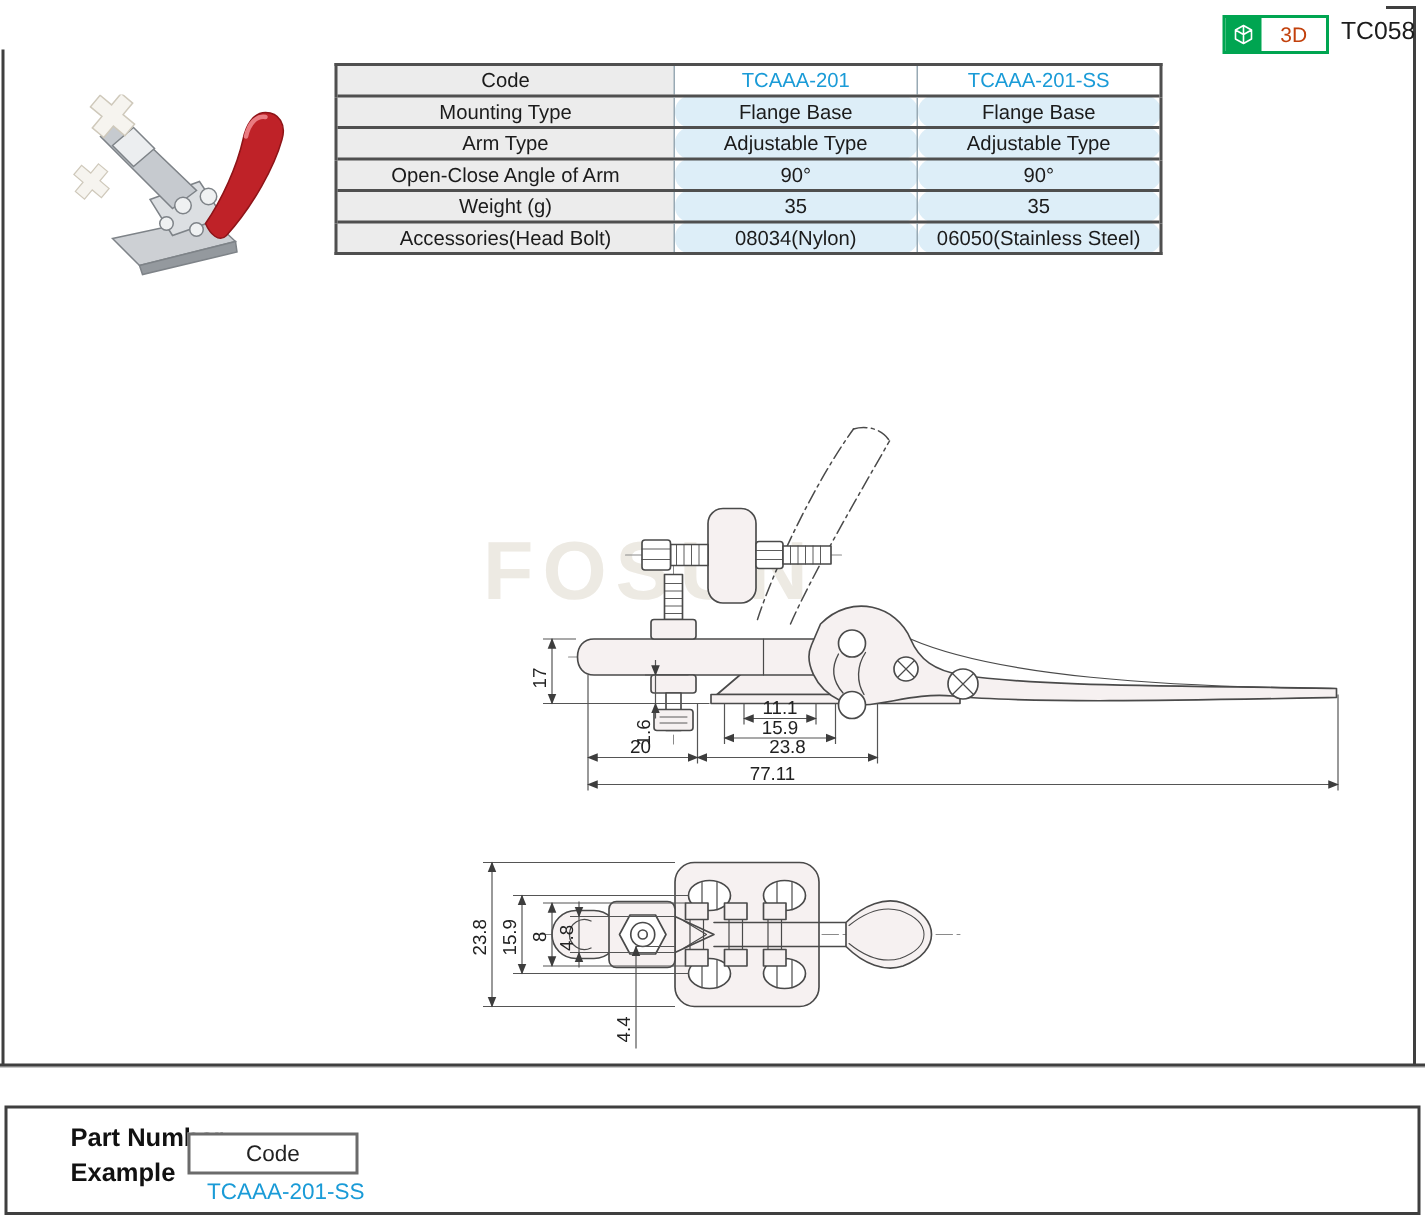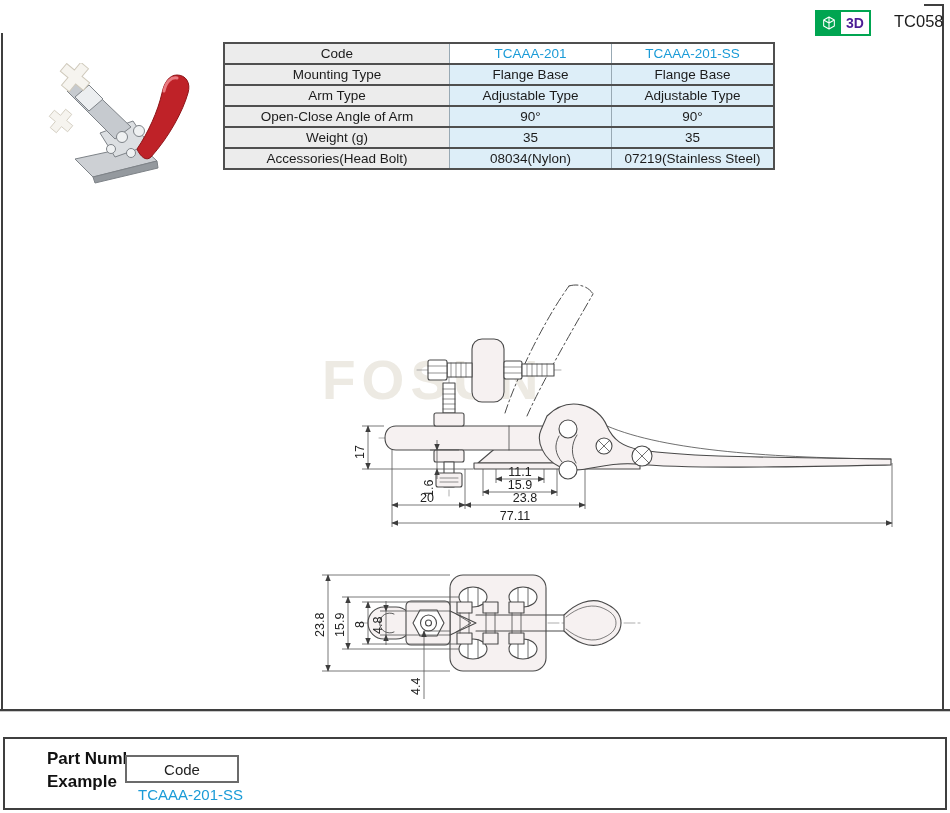--- a/index.html
+++ b/index.html
@@ -9,30 +9,30 @@
 
   
   .border-left{left:1px;top:33px;width:2px;height:677px;background:#3f3f3f;}
   .border-right{left:942px;top:4px;width:2px;height:706px;background:#3f3f3f;}
   .corner-tick{left:924px;top:4px;width:20px;height:2px;background:#3f3f3f;}
   .divider{left:0;top:709px;width:950px;height:2px;background:#3f3f3f;border-bottom:1px solid #c9c9c9;}
 
   
   .badge{left:815px;top:10px;display:flex;align-items:stretch;border:2px solid #00a551;height:22px;background:#fff;cursor:pointer;}
   .badge-cube{width:24px;background:#00a551;display:flex;align-items:center;justify-content:center;}
-  .badge-text{width:28px;display:flex;align-items:center;justify-content:center;color:#4c1d95;font-weight:bold;font-size:14px;}
+  .badge-text{width:43px;display:flex;align-items:center;justify-content:center;color:#c2410c;font-weight:normal;font-size:14px;}
   .page-code{left:894px;top:12px;font-size:16.5px;color:#1c1c1c;text-align:right;}
 
   
   .spec-table{position:absolute;left:223px;top:42px;width:534px;border-collapse:collapse;table-layout:fixed;}
   .spec-table td{border-top:2px solid #4f4f4f;border-left:1px solid #98a9b4;height:19px;
                  text-align:center;vertical-align:middle;font-size:13.5px;padding:0 2px;}
   .spec-table tr:last-child td{border-bottom:2px solid #4f4f4f;}
   .spec-table td.lab{background:#ececec;width:220px;border-left:2px solid #4f4f4f;}
-  .spec-table td.val{background:#ddeef8;width:157px;}
+  .spec-table td.val{background:#ddeef8;width:157px;border-radius:10px;}
   .spec-table td.val:last-child{border-right:2px solid #4f4f4f;}
   .spec-table tr.code-row td.val{background:#fff;color:#1a9bd7;cursor:pointer;}
 
   
   .watermark{left:322px;top:348px;font-size:55px;font-weight:bold;letter-spacing:6px;
              color:#edeae3;z-index:0;user-select:none;}
   svg{z-index:1;}
 
   svg .dimtxt text{font-size:12.5px;fill:#222;font-family:"Liberation Sans",sans-serif;}
 
@@ -104,21 +104,21 @@
       <td class="val">90°</td>
     </tr>
     <tr>
       <td class="lab">Weight (g)</td>
       <td class="val">35</td>
       <td class="val">35</td>
     </tr>
     <tr>
       <td class="lab">Accessories(Head Bolt)</td>
       <td class="val">08034(Nylon)</td>
-      <td class="val">07219(Stainless Steel)</td>
+      <td class="val">06050(Stainless Steel)</td>
     </tr>
   </tbody>
     </table>
 
   <div class="abs watermark">FOSUN</div>
 
   <svg class="abs" style="left:355px;top:283px" width="540" height="255" viewBox="0 0 540 255">
     <defs>
       <marker id="aS" viewBox="0 0 10 10" refX="9" refY="5" markerWidth="9" markerHeight="9" orient="auto-start-reverse">
         <path d="M0,1 L10,5 L0,9 Z" fill="#3d3d3d"></path>

